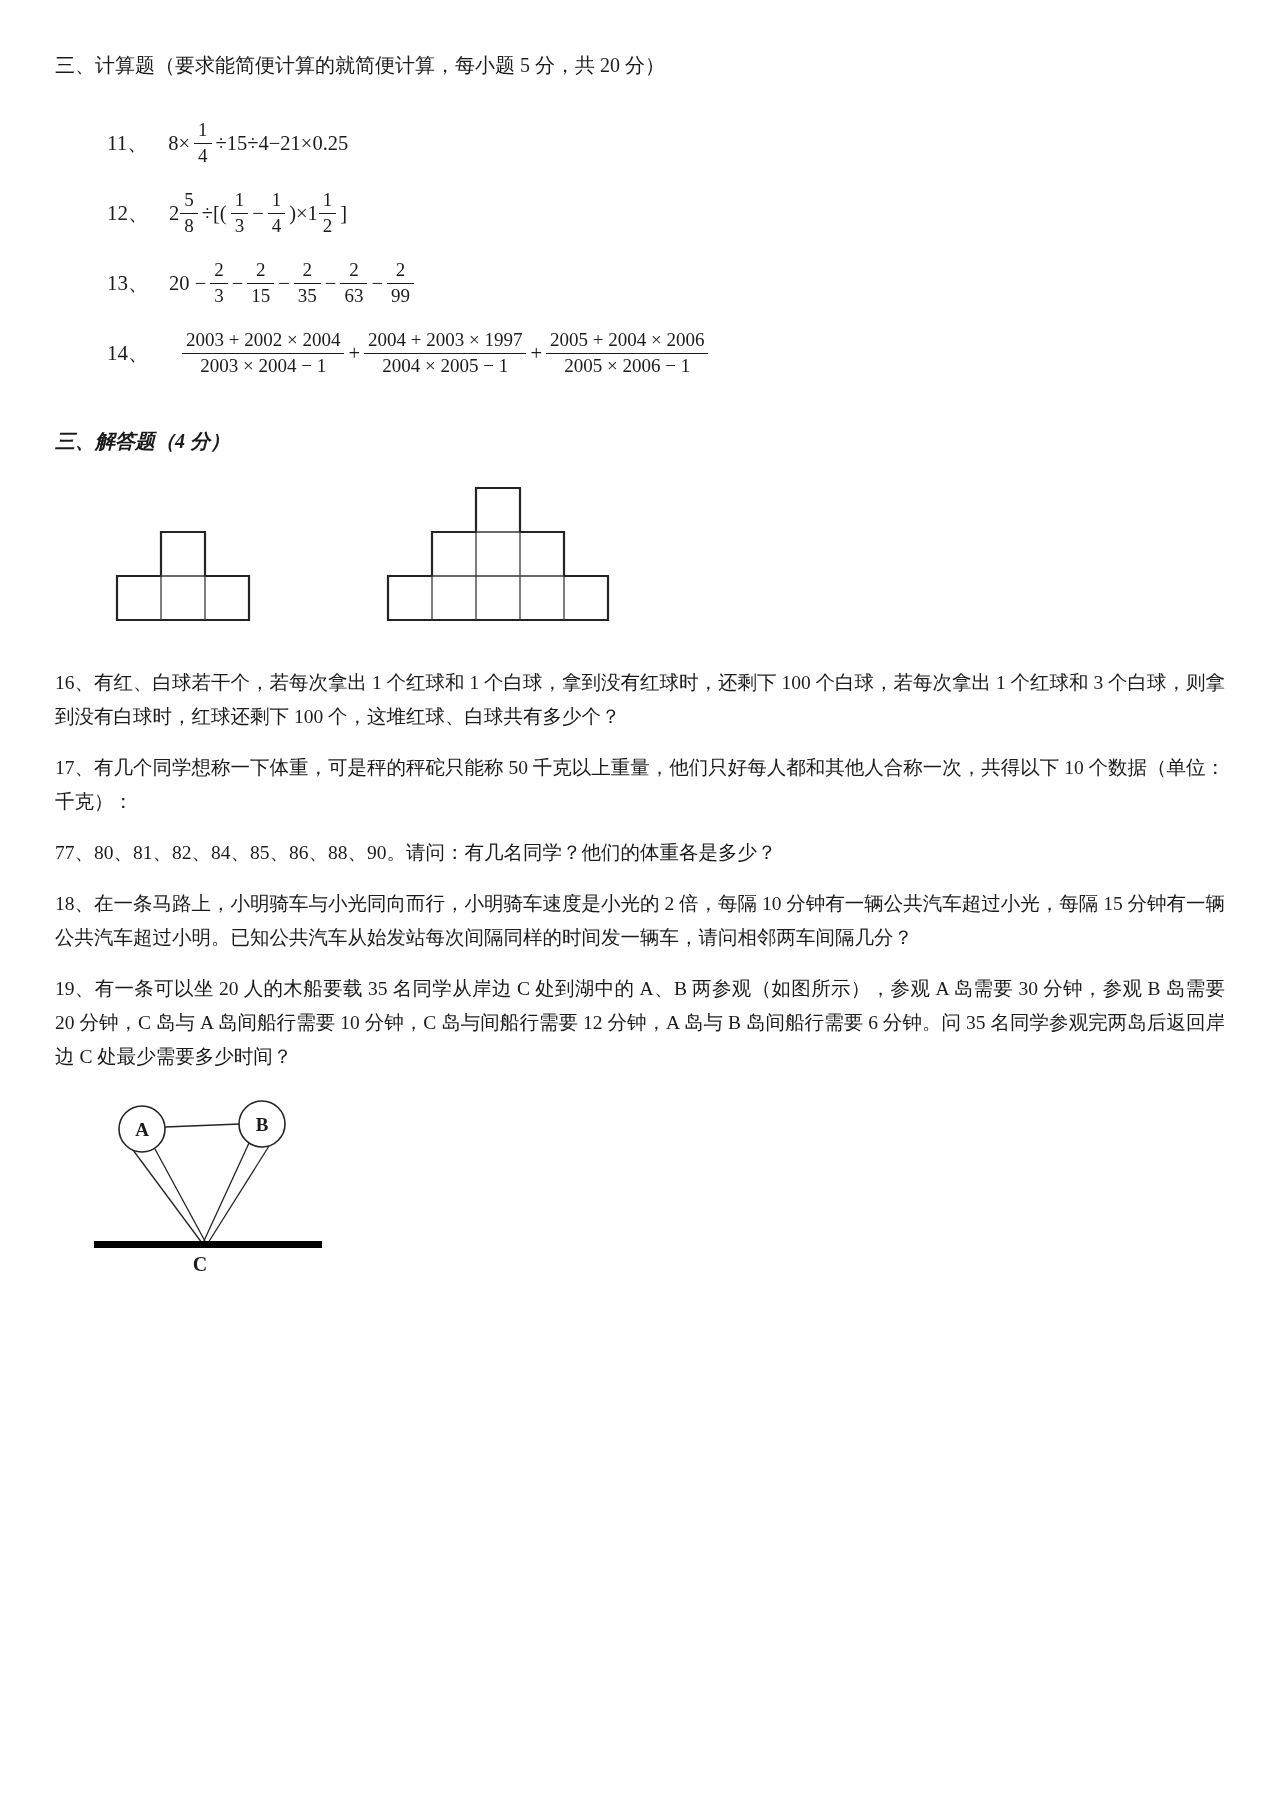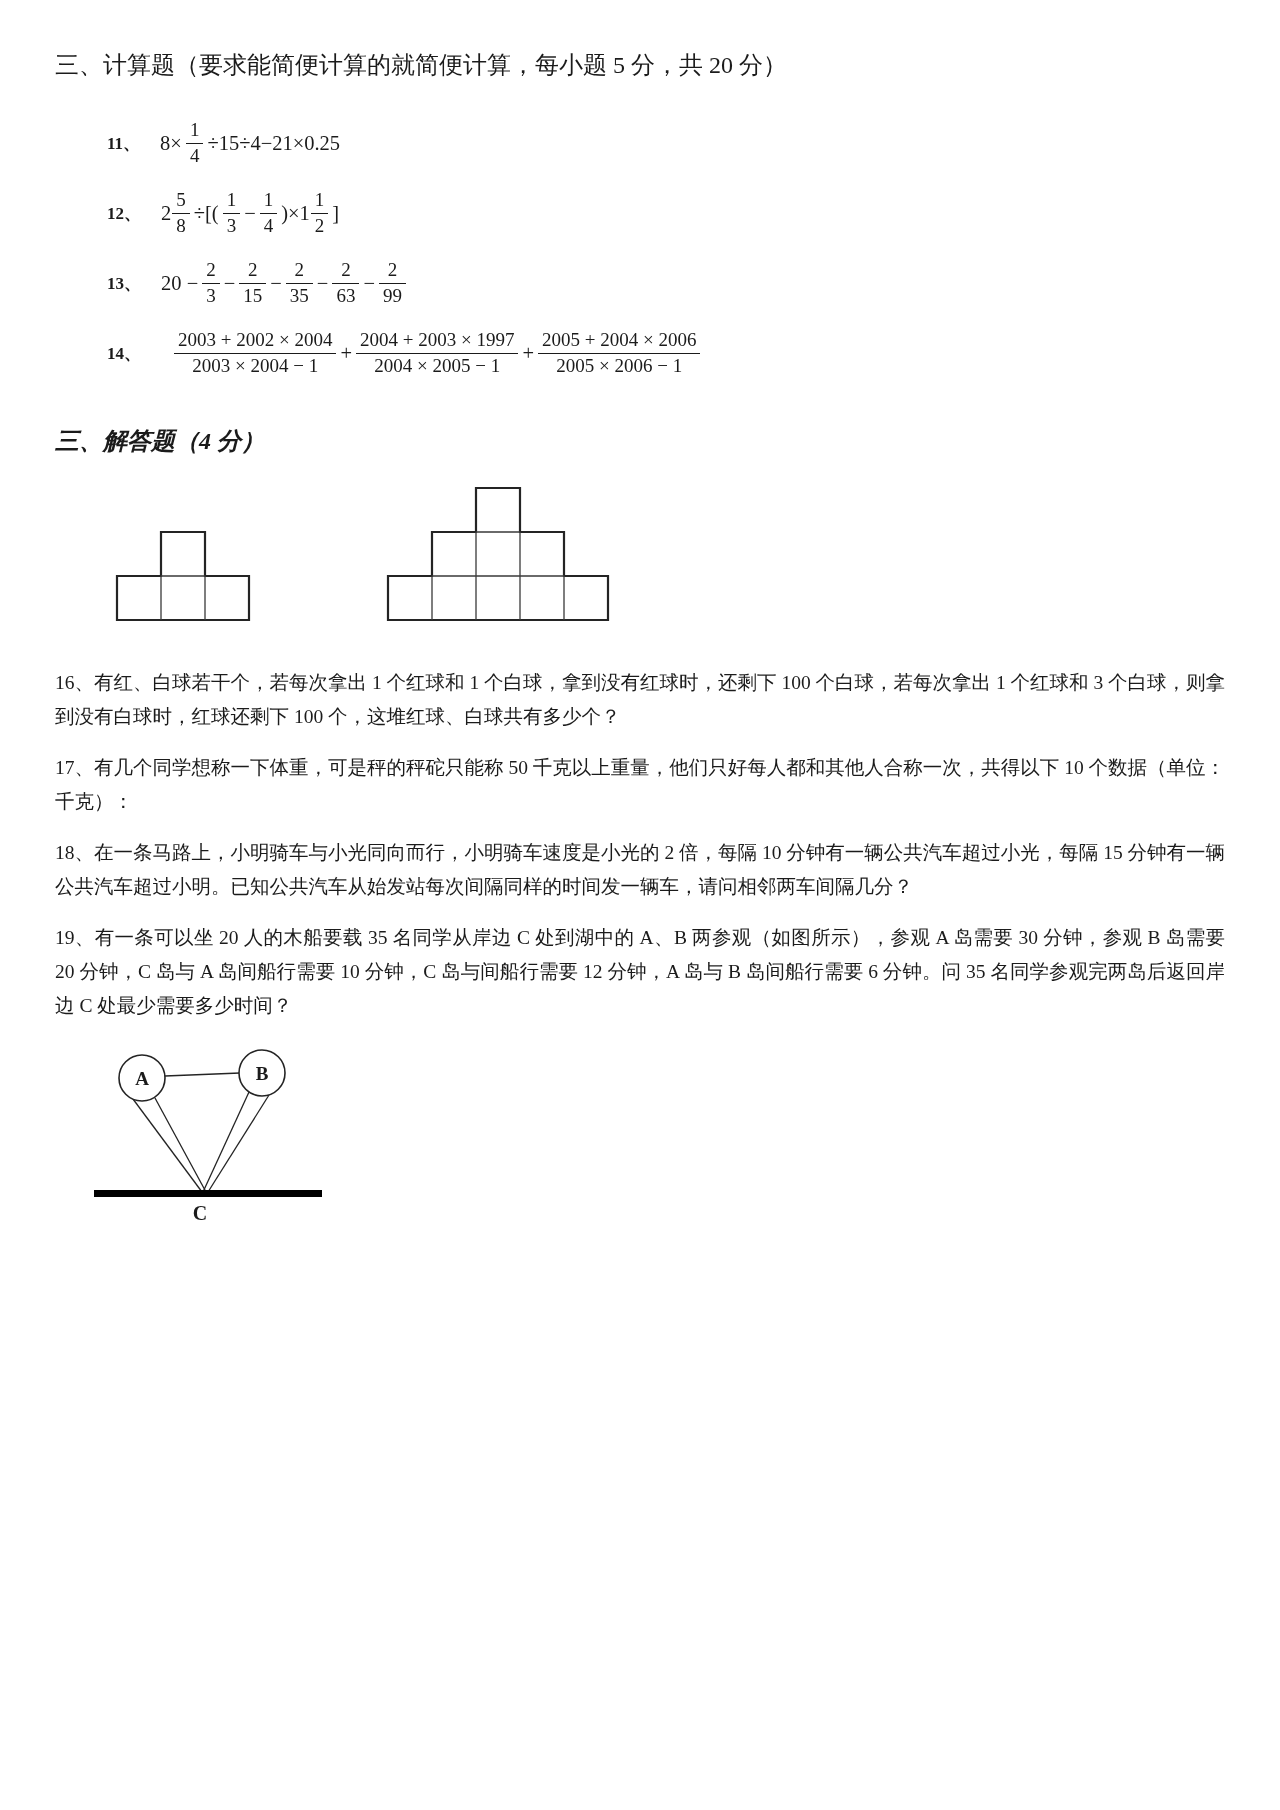--- a/index.html
+++ b/index.html
@@ -2,24 +2,24 @@
 <html><head>
 <meta charset="utf-8">
 <style>
   html,body{margin:0;padding:0;background:#ffffff;}
   body{
     width:1280px;height:1810px;overflow:hidden;
     color:#1b1b1b;
     font-family:"Liberation Serif","DejaVu Serif",serif;
   }
   .page{padding:50px 55px 0 55px;}
-  .heading{font-size:24px;line-height:30px;margin:0 0 34px 0;}
+  .heading{font-size:20px;line-height:30px;margin:0 0 34px 0;}
   .heading.bold{font-weight:bold;font-style:italic;}
   .formula{display:flex;align-items:center;margin:0 0 12px 52px;font-size:20.5px;min-height:58px;}
-  .formula .plabel{font-weight:bold;font-size:17px;margin-right:18px;white-space:nowrap;}
+  .formula .plabel{font-weight:normal;font-size:21px;margin-right:18px;white-space:nowrap;}
   .expr{display:inline-flex;align-items:center;white-space:pre;}
   .expr > span{margin:0 2px;}
   .frac{display:inline-block;text-align:center;vertical-align:middle;font-size:19px;line-height:1.18;margin:0 4px;}
   .frac .num{display:block;border-bottom:1.5px solid #1b1b1b;padding:0 4px 1px 4px;}
   .frac .den{display:block;padding:1px 4px 0 4px;}
   .figures{display:flex;align-items:flex-end;gap:135px;margin:30px 0 44px 60px;}
   .text{font-size:19.5px;line-height:34px;margin:0 0 17px 0;max-width:1172px;text-align:justify;}
   .islands{margin:6px 0 0 35px;}
   svg{display:block;}
 </style>
@@ -93,20 +93,21 @@
       <path d="M90,46 L90,90 M134,46 L134,90 M46,90 L46,134 M90,90 L90,134 M134,90 L134,134 M178,90 L178,134 M90,46 L134,46 M46,90 L178,90" fill="none" stroke="#3a3a3a" stroke-width="1.3"></path>
     </svg>
   </div>
 
 
 
   <p class="text">16、有红、白球若干个，若每次拿出 1 个红球和 1 个白球，拿到没有红球时，还剩下 100 个白球，若每次拿出 1 个红球和 3 个白球，则拿到没有白球时，红球还剩下 100 个，这堆红球、白球共有多少个？</p>
 
   <p class="text">17、有几个同学想称一下体重，可是秤的秤砣只能称 50 千克以上重量，他们只好每人都和其他人合称一次，共得以下 10 个数据（单位：千克）：</p>
 
+  <p class="text">77、80、81、82、84、85、86、88、90。请问：有几名同学？他们的体重各是多少？</p>
 
   <p class="text">18、在一条马路上，小明骑车与小光同向而行，小明骑车速度是小光的 2 倍，每隔 10 分钟有一辆公共汽车超过小光，每隔 15 分钟有一辆公共汽车超过小明。已知公共汽车从始发站每次间隔同样的时间发一辆车，请问相邻两车间隔几分？</p>
 
   <p class="text">19、有一条可以坐 20 人的木船要载 35 名同学从岸边 C 处到湖中的 A、B 两参观（如图所示），参观 A 岛需要 30 分钟，参观 B 岛需要 20 分钟，C 岛与 A 岛间船行需要 10 分钟，C 岛与间船行需要 12 分钟，A 岛与 B 岛间船行需要 6 分钟。问 35 名同学参观完两岛后返回岸边 C 处最少需要多少时间？</p>
 
   <svg class="islands" width="280" height="200" viewBox="0 0 280 200">
 
     <line x1="75" y1="36" x2="150" y2="33" stroke="#242424" stroke-width="1.4"></line>
     <line x1="43" y1="59" x2="112" y2="152" stroke="#242424" stroke-width="1.3"></line>
     <line x1="65" y1="58" x2="116" y2="152" stroke="#242424" stroke-width="1.3"></line>

